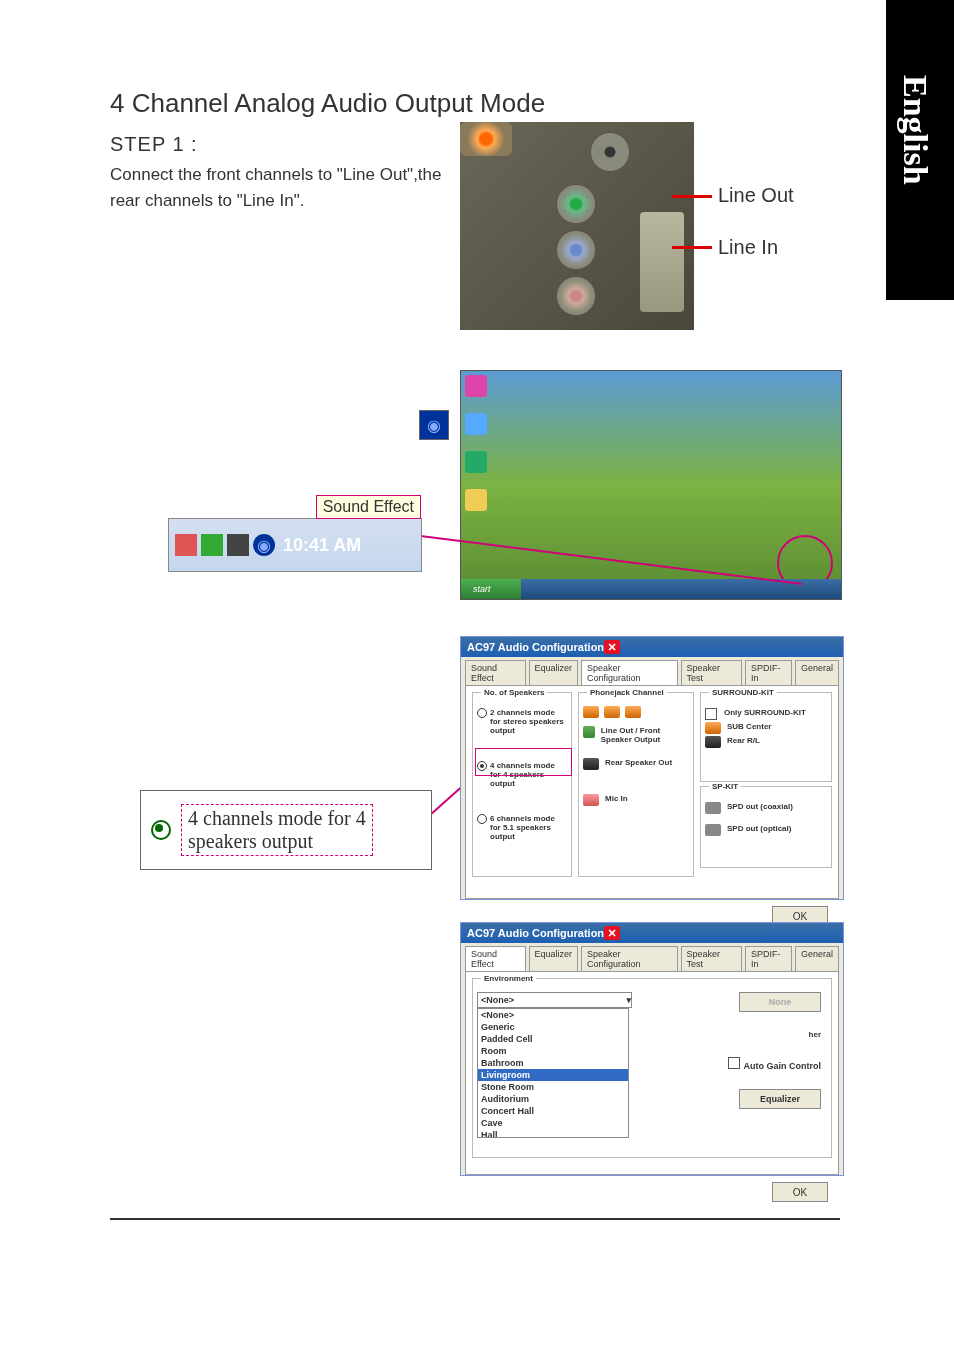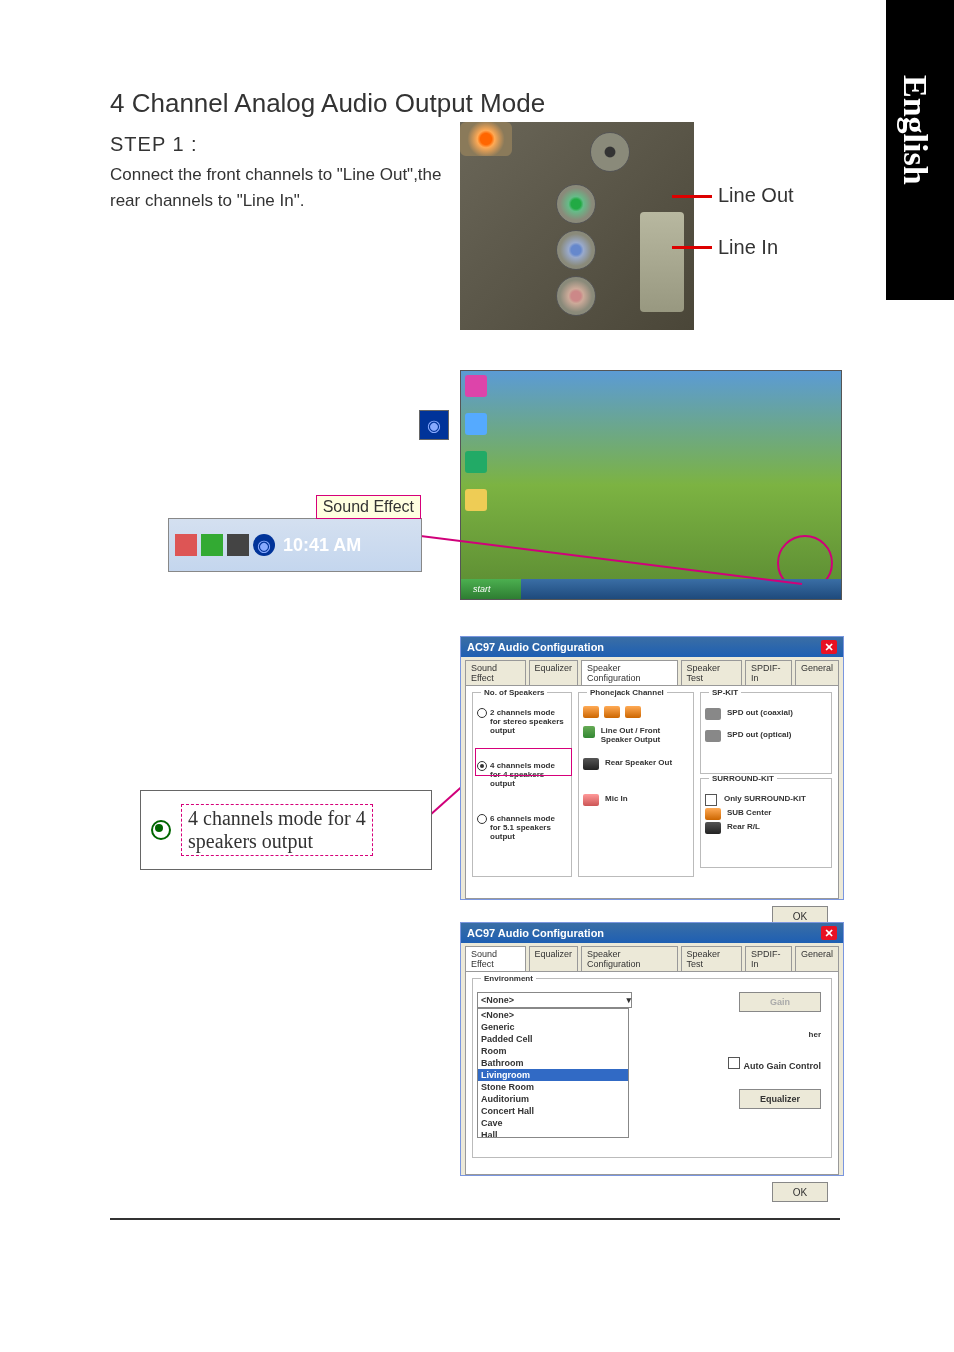--- a/index.html
+++ b/index.html
@@ -223,21 +223,21 @@
     background: #ece9d8;
     border: 1px solid #7a96df;
   }
   .ac97-title {
     background: linear-gradient(to bottom, #3a6ea5, #1e5fb3);
     color: #fff;
     font-size: 11px;
     font-weight: bold;
     padding: 3px 6px;
     display: flex;
-    justify-content: space-between;
+    justify-content: flex-start;
     align-items: center;
   }
   .close-x {
     width: 16px;
     height: 14px;
     background: #e81123;
     color: #fff;
     display: flex;
     align-items: center;
     justify-content: center;
@@ -539,45 +539,45 @@
               <span>Rear Speaker Out</span>
             </div>
           <div style="height:20px"></div>
           <div class="radio-row">
               <span class="jack-icon jack-pink"></span>
               <span>Mic In</span>
             </div>
         </div>
       </div>
       <div style="flex:1">
+        <div class="fieldset" style="height:80px">
+          <span class="fieldset-title">SURROUND-KIT</span>
+          <div class="radio-row">
+              <span class="checkbox-sq"></span>
+              <span>Only SURROUND-KIT</span>
+            </div>
+          <div class="radio-row">
+              <span class="jack-icon jack-orange2"></span>
+              <span>SUB Center</span>
+            </div>
+          <div class="radio-row">
+              <span class="jack-icon jack-black"></span>
+              <span>Rear R/L</span>
+            </div>
+        </div>
         <div class="fieldset" style="height:72px">
           <span class="fieldset-title">SP-KIT</span>
           <div class="radio-row">
               <span class="jack-icon"></span>
               <span>SPD out (coaxial)</span>
             </div>
           <div style="height:6px"></div>
           <div class="radio-row">
               <span class="jack-icon"></span>
               <span>SPD out (optical)</span>
-            </div>
-        </div>
-        <div class="fieldset" style="height:80px">
-          <span class="fieldset-title">SURROUND-KIT</span>
-          <div class="radio-row">
-              <span class="checkbox-sq"></span>
-              <span>Only SURROUND-KIT</span>
-            </div>
-          <div class="radio-row">
-              <span class="jack-icon jack-orange2"></span>
-              <span>SUB Center</span>
-            </div>
-          <div class="radio-row">
-              <span class="jack-icon jack-black"></span>
-              <span>Rear R/L</span>
             </div>
         </div>
       </div>
     </div>
     <div class="ok-btn">OK</div>
   </div>
 </div>
 <div class="four-channel-highlight"></div>
 
 <div class="four-channel-callout">
@@ -619,21 +619,21 @@
             <div class="env-item sel">Livingroom</div>
             <div class="env-item">Stone Room</div>
             <div class="env-item">Auditorium</div>
             <div class="env-item">Concert Hall</div>
             <div class="env-item">Cave</div>
             <div class="env-item">Hall</div>
 
           </div>
         </div>
         <div style="flex:1;display:flex;flex-direction:column;gap:18px;align-items:flex-end;padding-right:6px">
-          <div class="side-btn disabled">Gain</div>
+          <div class="side-btn disabled">None</div>
           <div style="font-size:8px">her</div>
           <div style="font-size:9px"><span class="checkbox-sq"></span><span>Auto Gain Control</span></div>
           <div class="side-btn">Equalizer</div>
         </div>
       </div>
     </div>
     <div class="ok-btn">OK</div>
   </div>
 </div>
 

